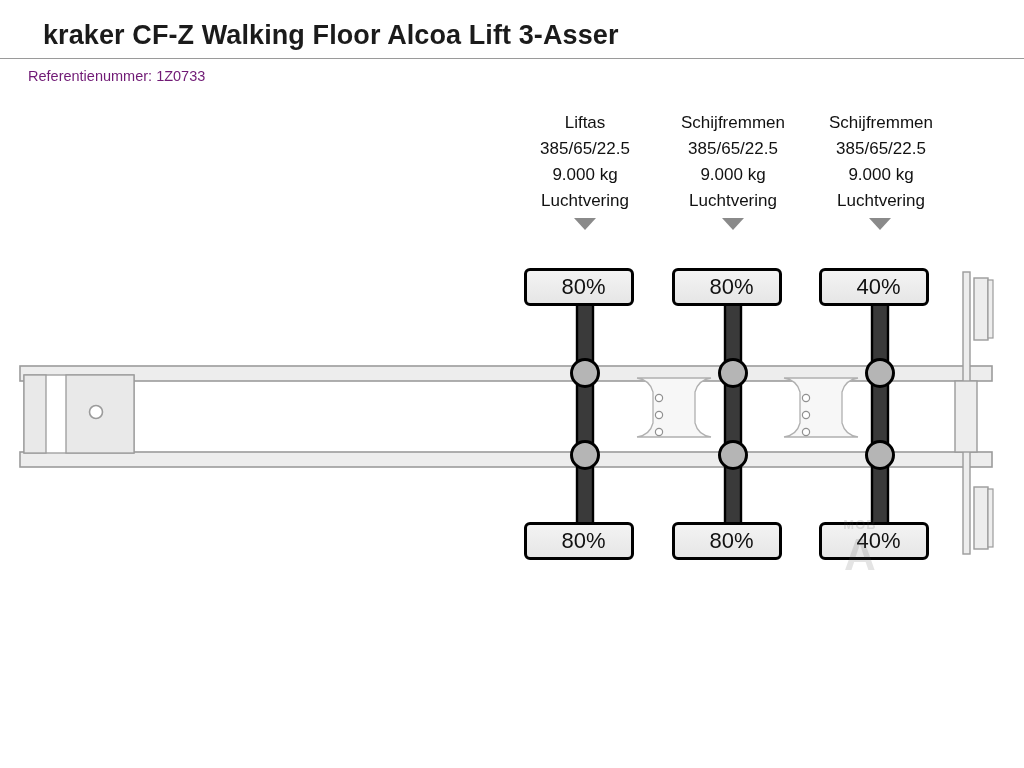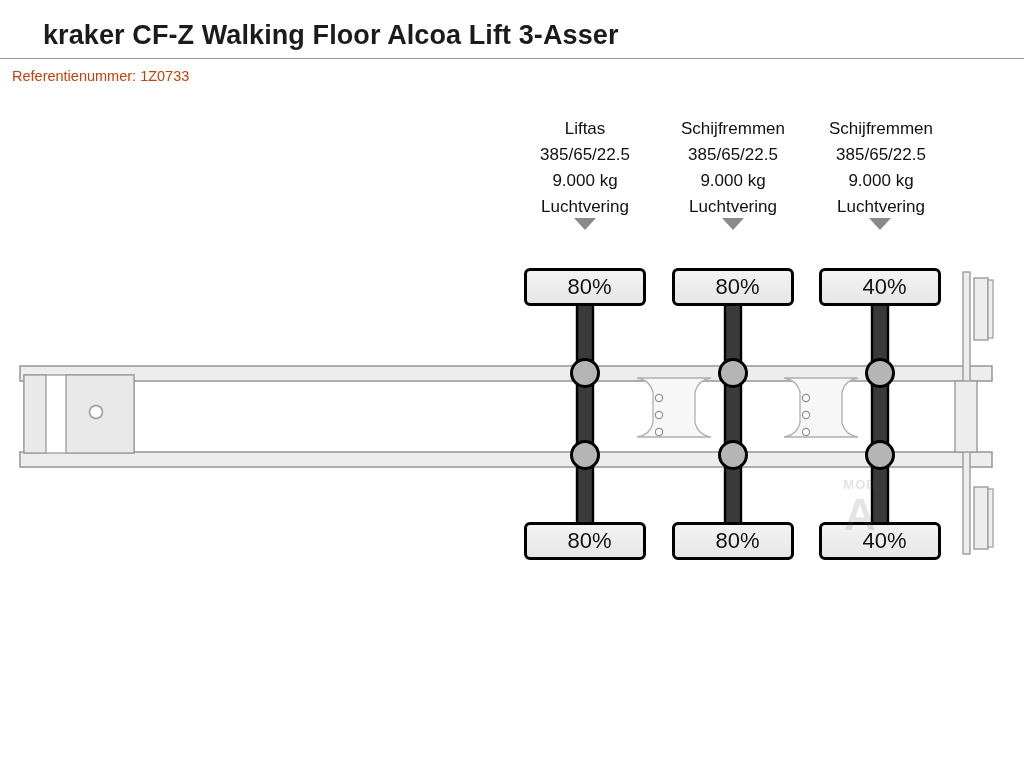--- a/index.html
+++ b/index.html
@@ -31,52 +31,52 @@
   #header-rule {
     position: absolute;
     left: 0px;
     top: 58px;
     width: 1024px;
     height: 1px;
     background: #9a9a9a;
   }
   #ref-line {
     position: absolute;
-    left: 12px;
+    left: 28px;
     top: 68px;
     font-size: 14.5px;
-    color: #c2410c;
+    color: #701a75;
     white-space: nowrap;
   }
 
   
   .axle-label {
     position: absolute;
-    top: 116px;
+    top: 110px;
     width: 160px;
     text-align: center;
     font-size: 17px;
     line-height: 26px;
     color: #111;
     white-space: nowrap;
   }
   .axle-label .ln { display: block; }
   .arrow-down {
     position: absolute;
     top: 218px;
     width: 0; height: 0;
     border-left: 11px solid transparent;
     border-right: 11px solid transparent;
     border-top: 12px solid #8a8a8a;
   }
 
   
   .pct-box {
     position: absolute;
-    width: 122px;
+    width: 110px;
     height: 38px;
     background: linear-gradient(#f3f3f3, #e6e6e6);
     border: 3px solid #000000;
     border-radius: 6px;
     display: flex;
     align-items: center;
     justify-content: center;
     font-size: 22px;
     color: #111;
     z-index: 7;
@@ -95,21 +95,21 @@
     height: 95px;
     color: rgba(90,90,90,0.16);
     font-size: 46px;
     font-weight: bold;
     line-height: 30px;
     text-align: center;
     pointer-events: none;
     z-index: 9;
     font-family: "Liberation Sans", sans-serif;
   }
-  #watermark .wm-small { font-size: 13px; letter-spacing: 1px; display:block; }
+  #watermark .wm-small { font-size: 13px; letter-spacing: 1px; display:block;margin-top:40px; }
   #watermark .wm-big { font-size: 44px; display:block; }
 </style>
 </head>
 <body>
 
 <div id="page">
 
   <div id="header-title">kraker CF-Z Walking Floor Alcoa Lift 3-Asser</div>
 
   <div id="header-rule"></div>

